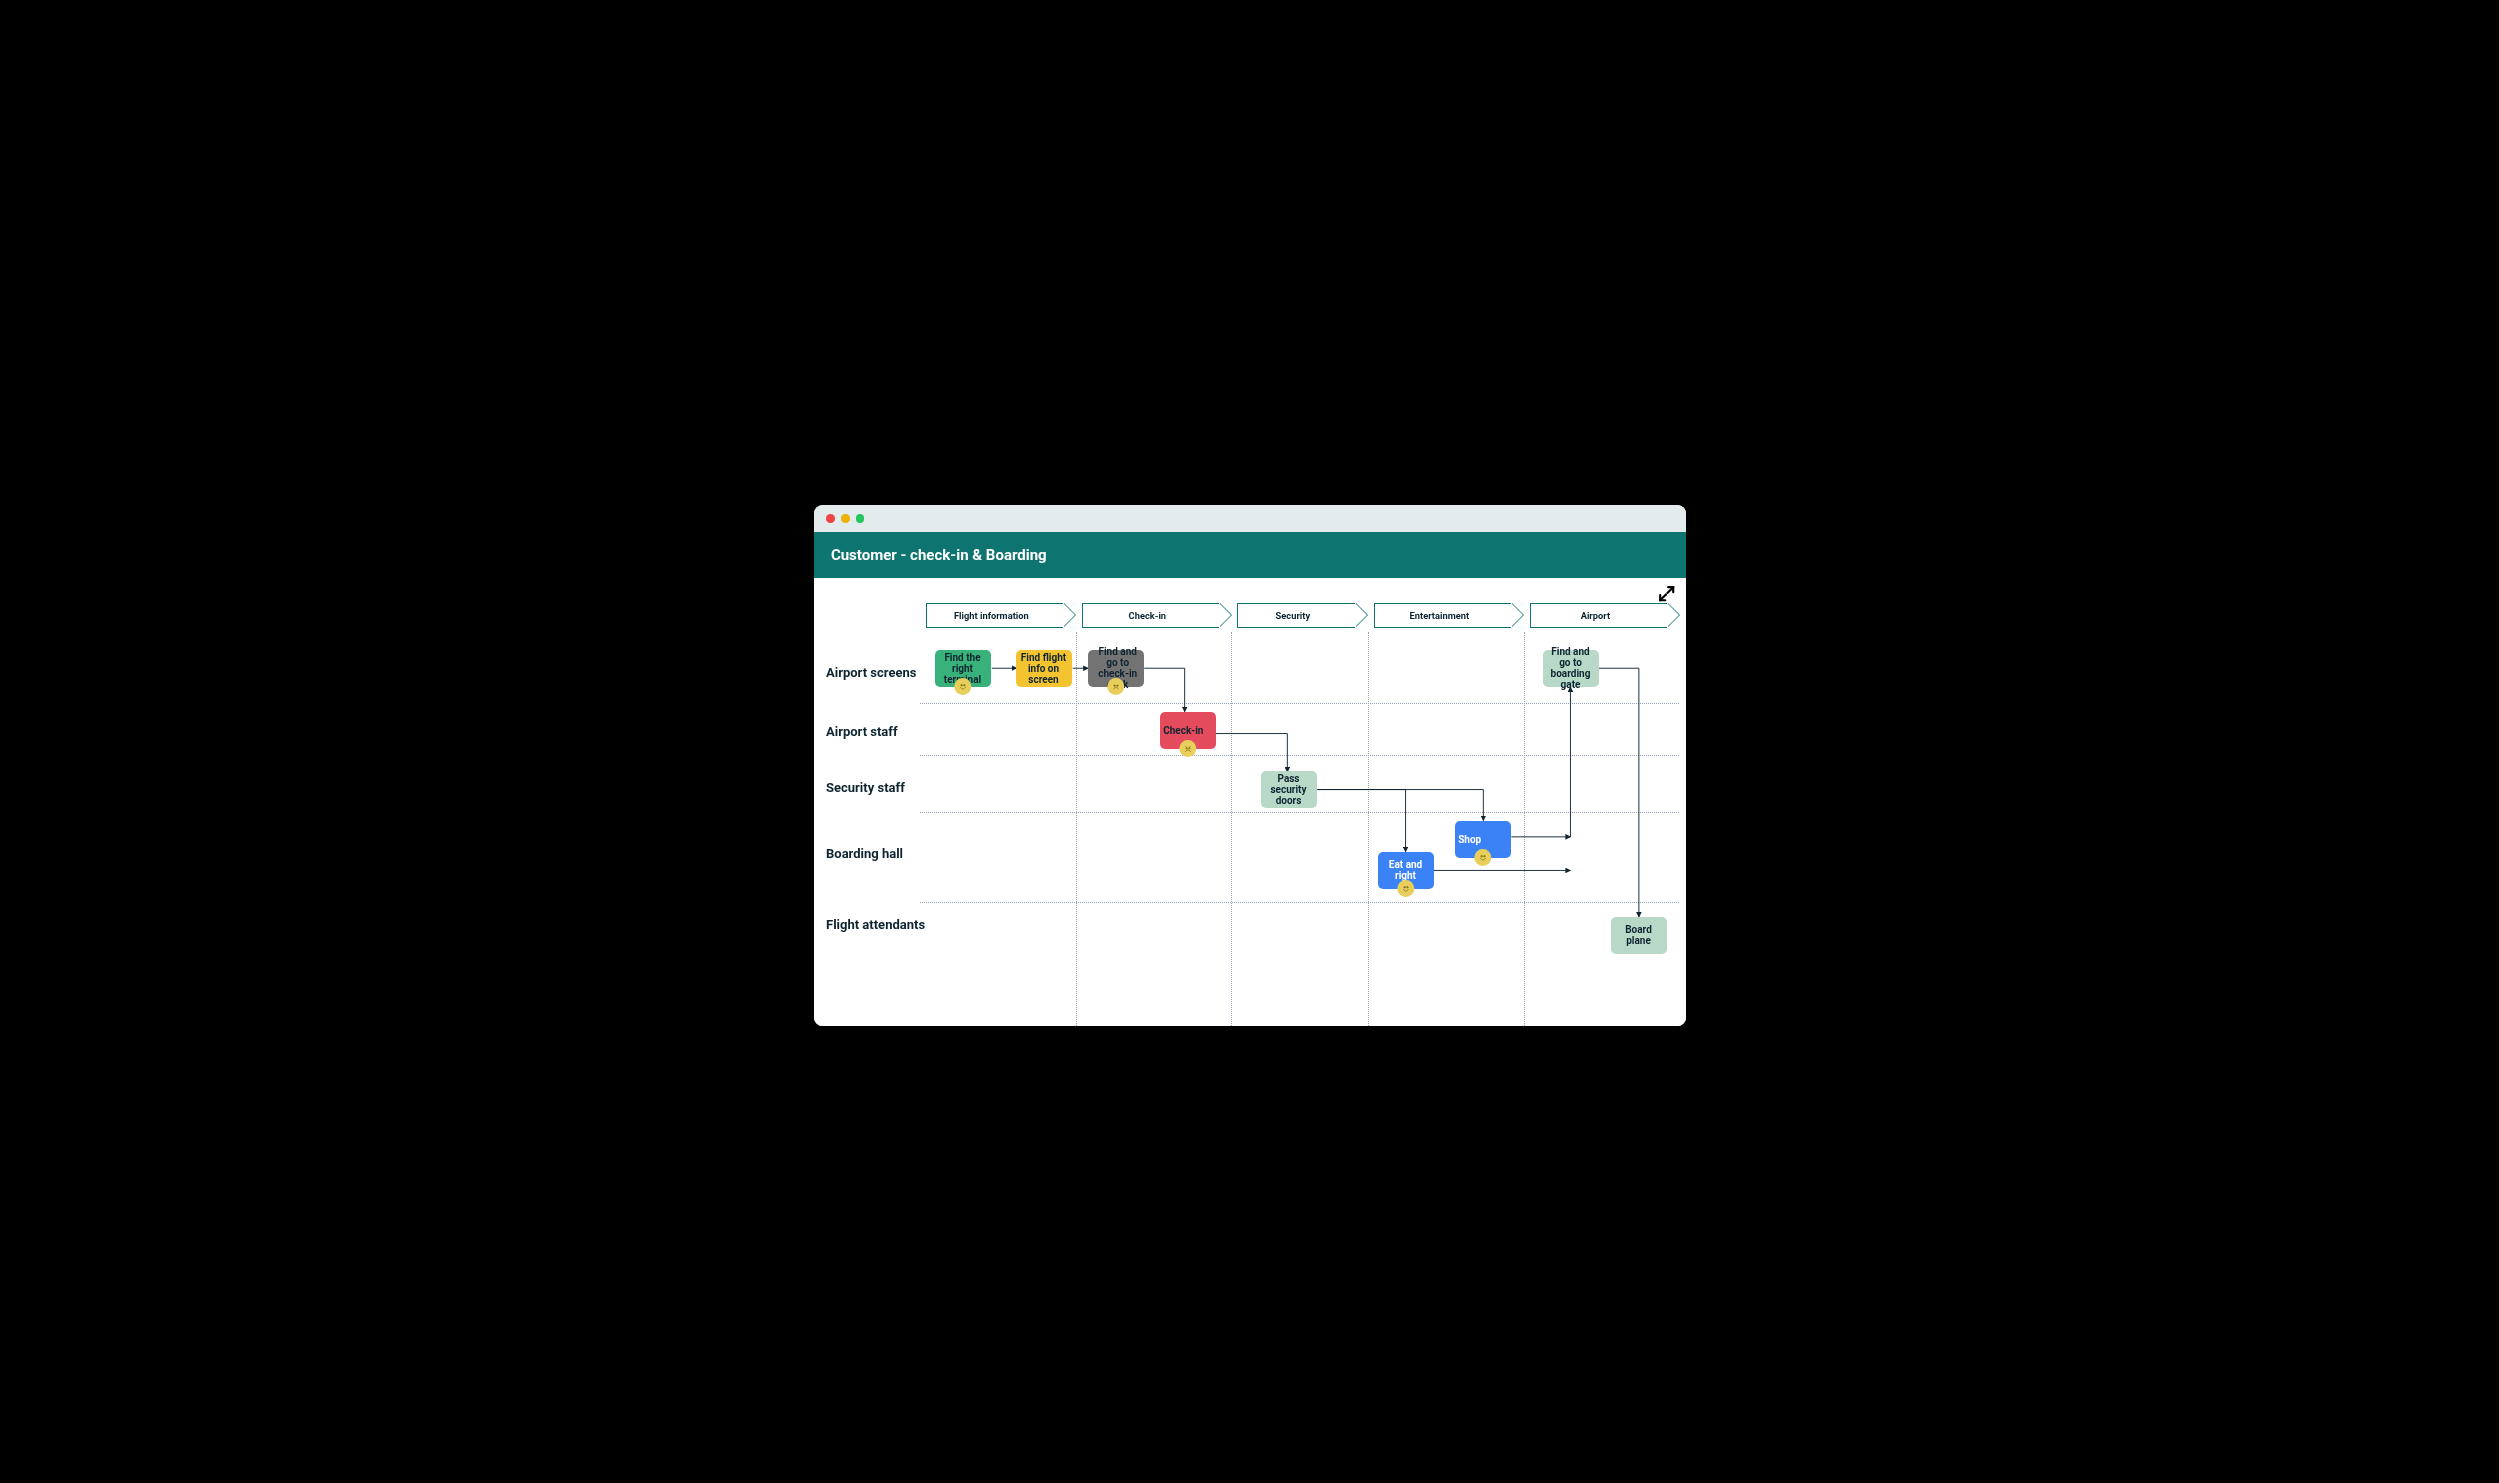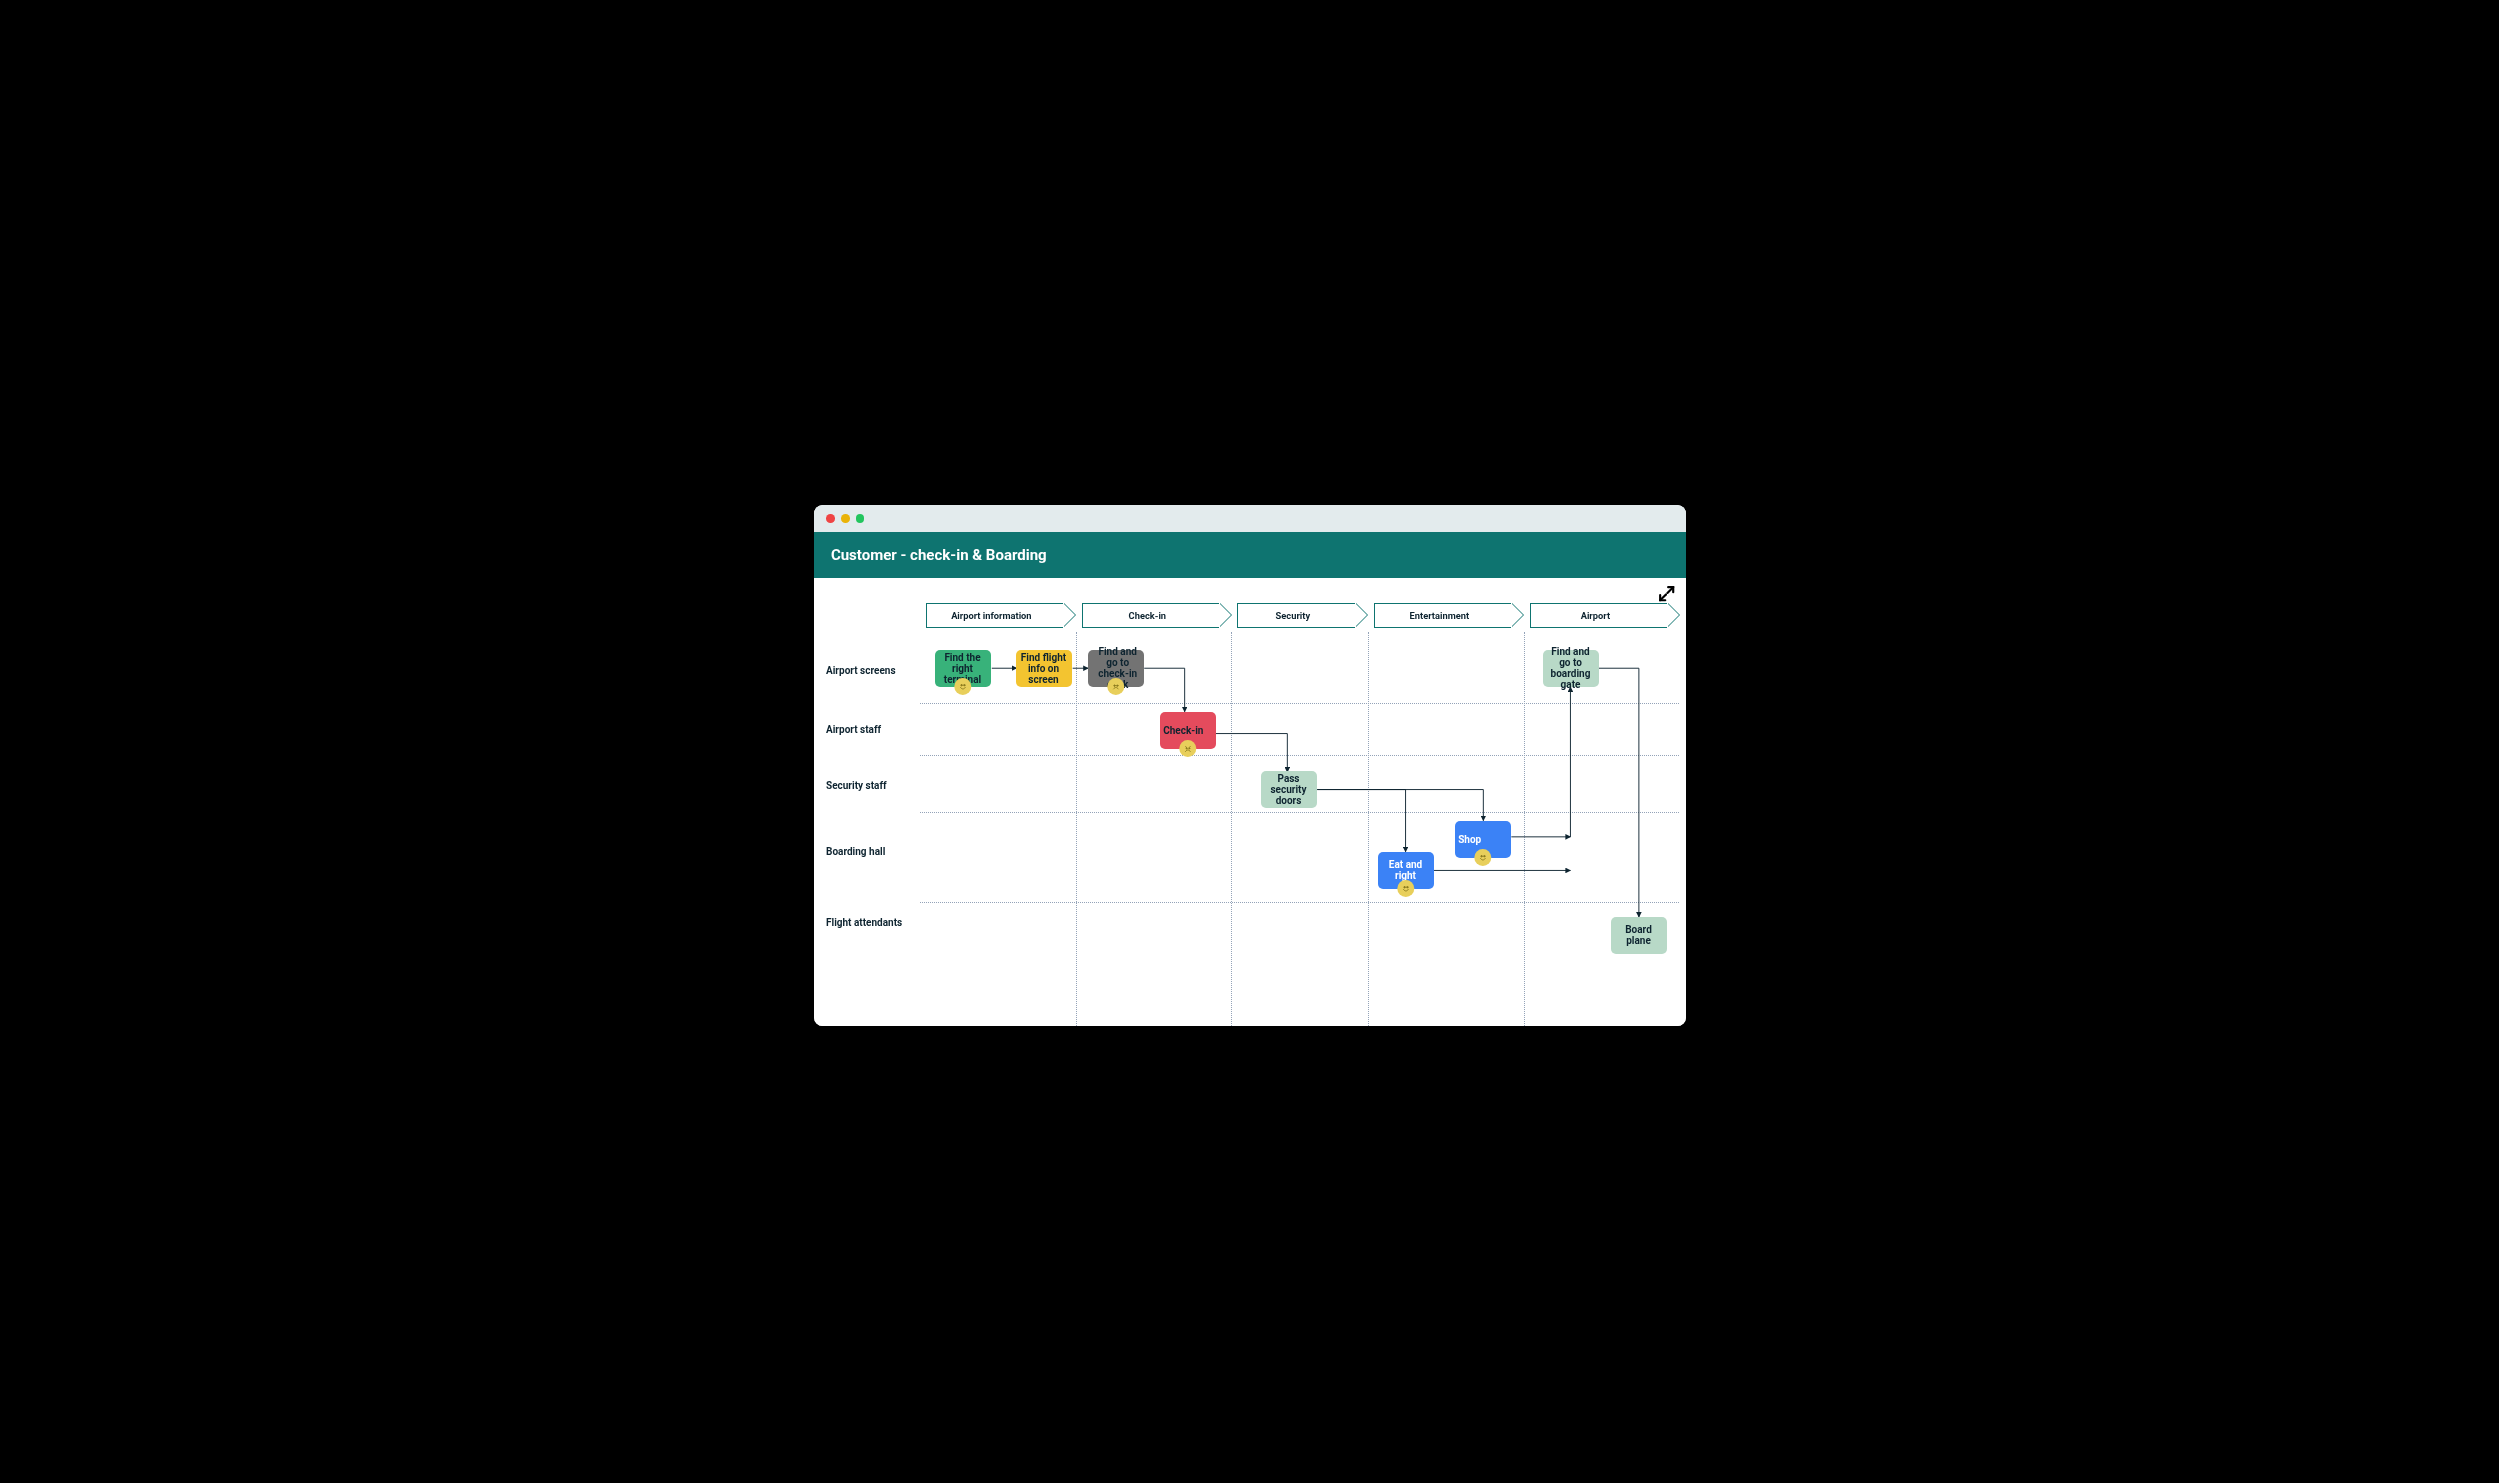--- a/index.html
+++ b/index.html
@@ -92,21 +92,21 @@
     top:54px; bottom:0;
     border-left:1.2px dotted #94a3b8;
   }
 
   
   .lane-label{
     position:absolute;
     left:12.5px;
     font-weight:700;
     color:#0e2430;
-    font-size:10px;
+    font-size:13px;
   }
   .hsep{
     position:absolute;
     left:106px; right:6.2px;
     border-top:1.2px dotted #94a3b8;
   }
 
   
   .card{
     position:absolute;
@@ -161,21 +161,21 @@
     <span class="expand-icon">
       <svg viewBox="0 0 24 24" fill="none" stroke="currentColor" stroke-width="3" stroke-linecap="round">
         <path d="M14 3h7v7"></path>
           <path d="M21 3l-8 8"></path>
         <path d="M10 21H3v-7"></path>
           <path d="M3 21l8-8"></path>
       </svg>
     </span>
 
     <div class="phase" style="left:112px;width:137px">
-      <span>Airport information</span>
+      <span>Flight information</span>
     </div>
     <div class="phase" style="left:268px;width:137px">
       <span>Check-in</span>
     </div>
     <div class="phase" style="left:423px;width:118px">
       <span>Security</span>
     </div>
     <div class="phase" style="left:560px;width:137px">
       <span>Entertainment</span>
     </div>

